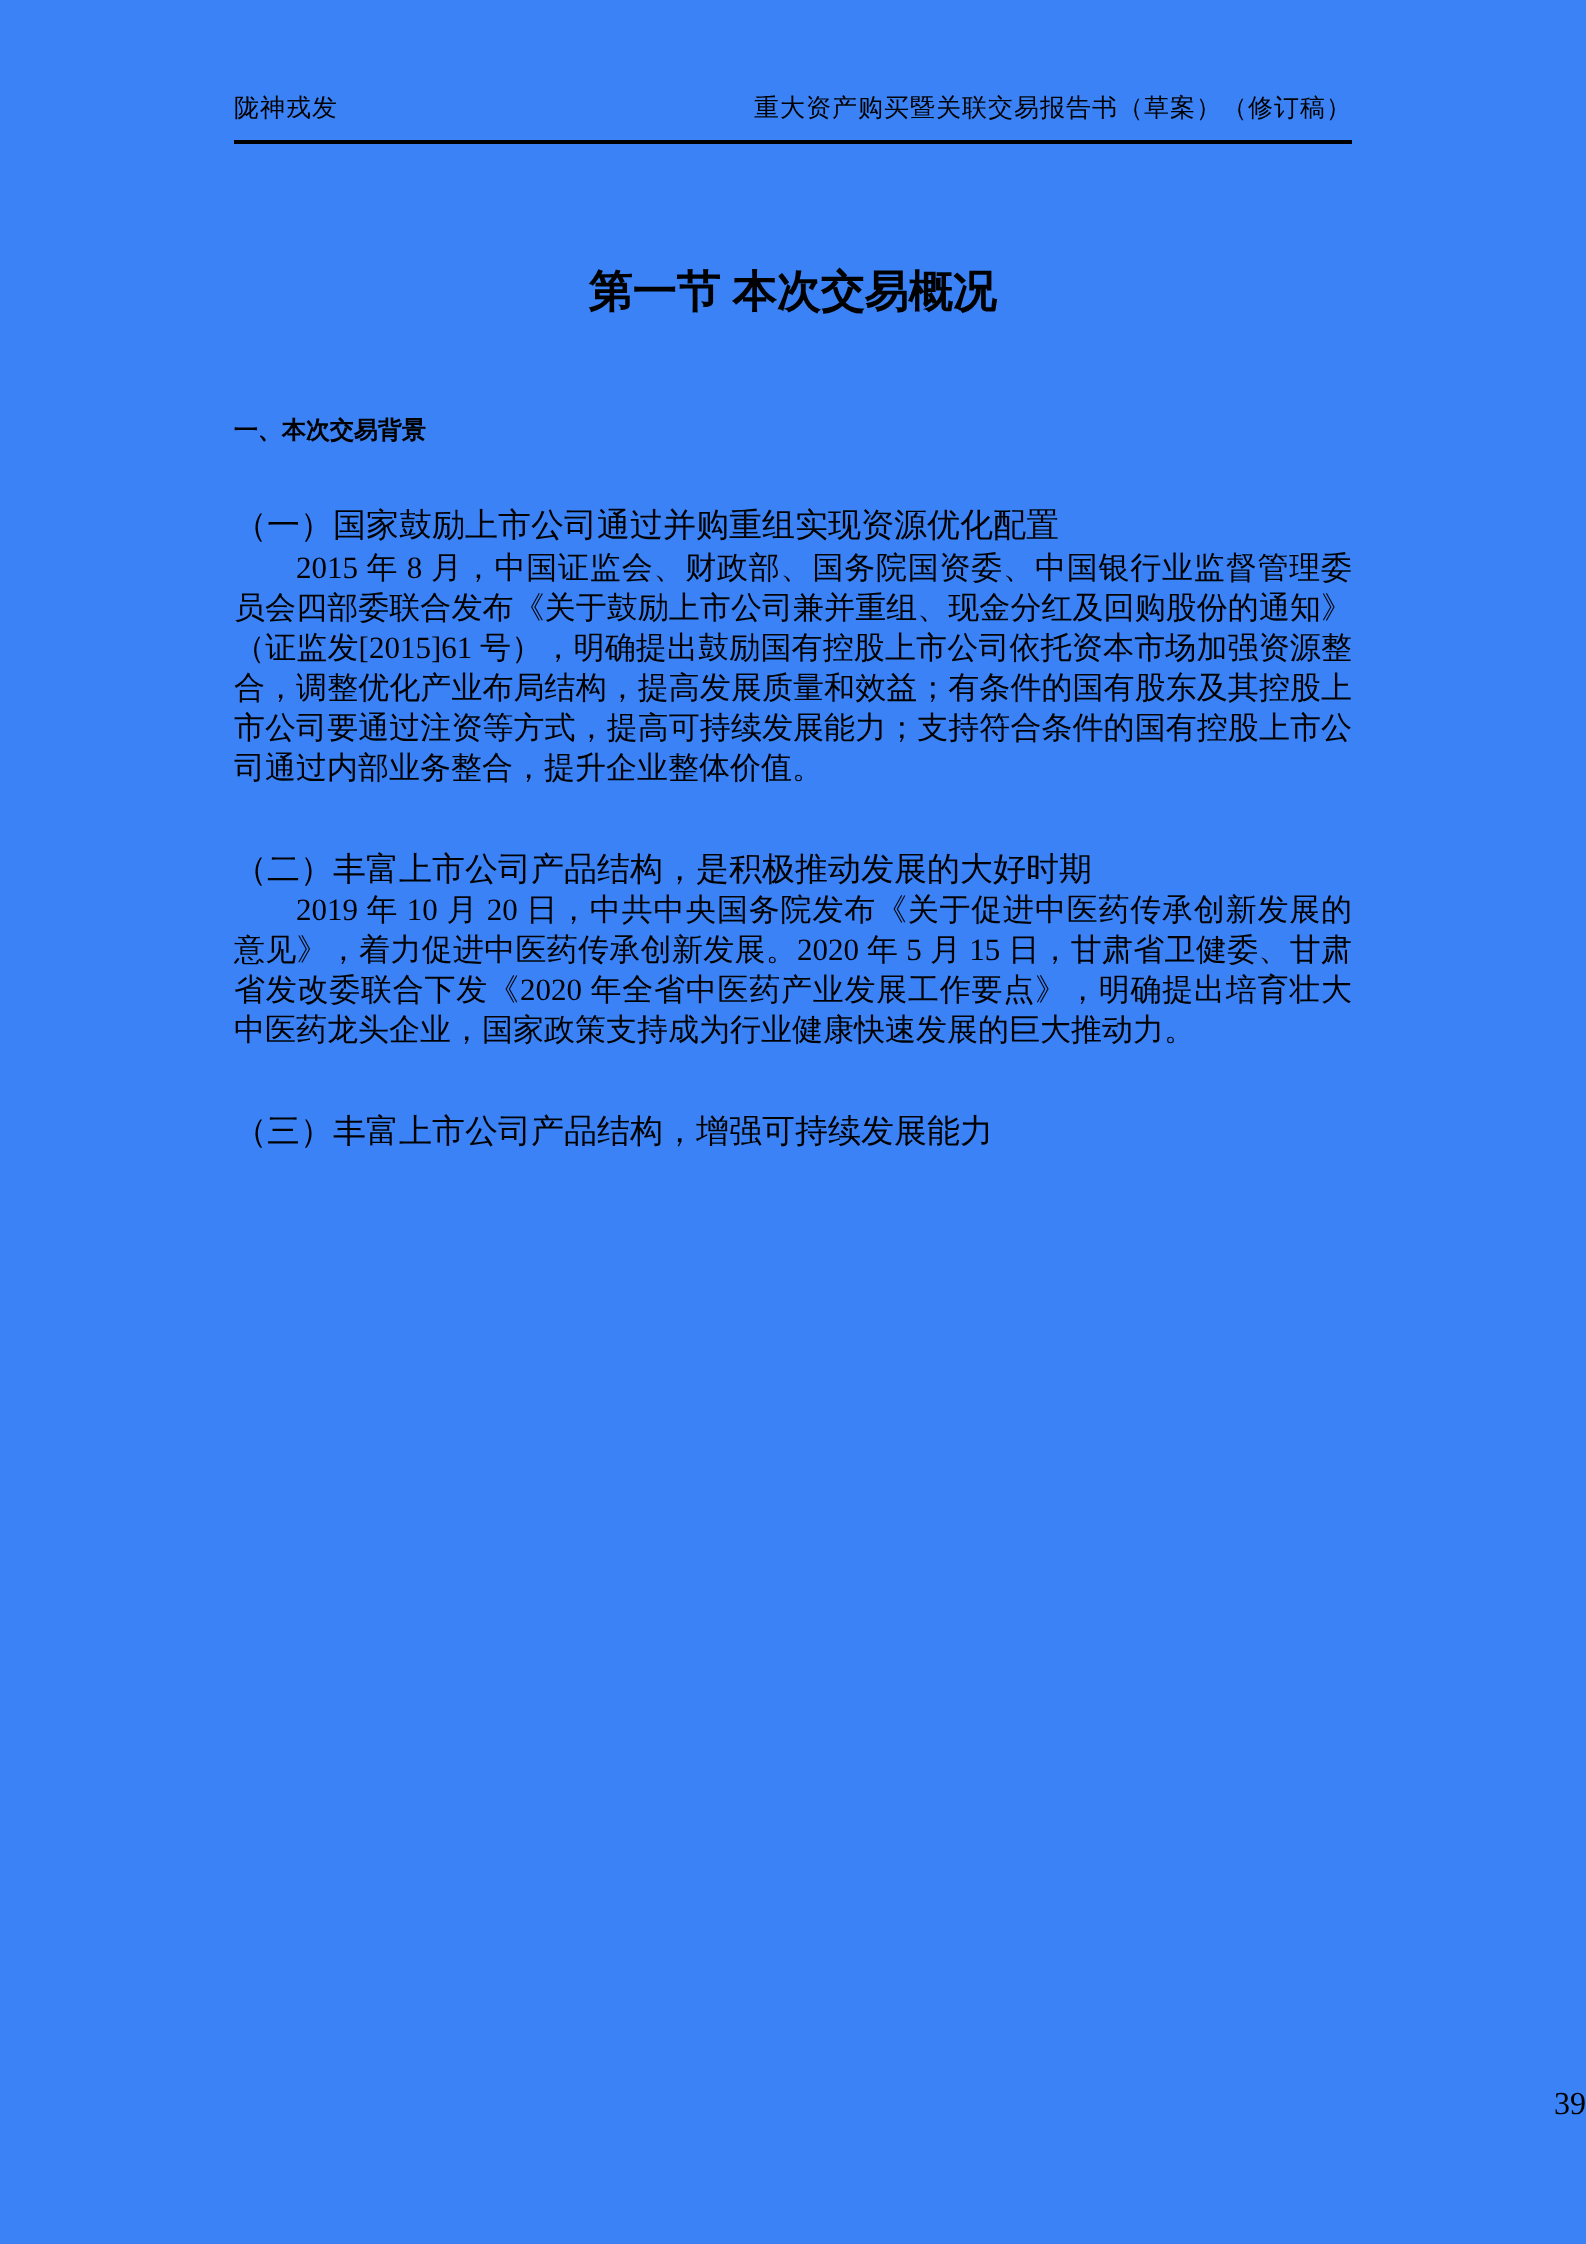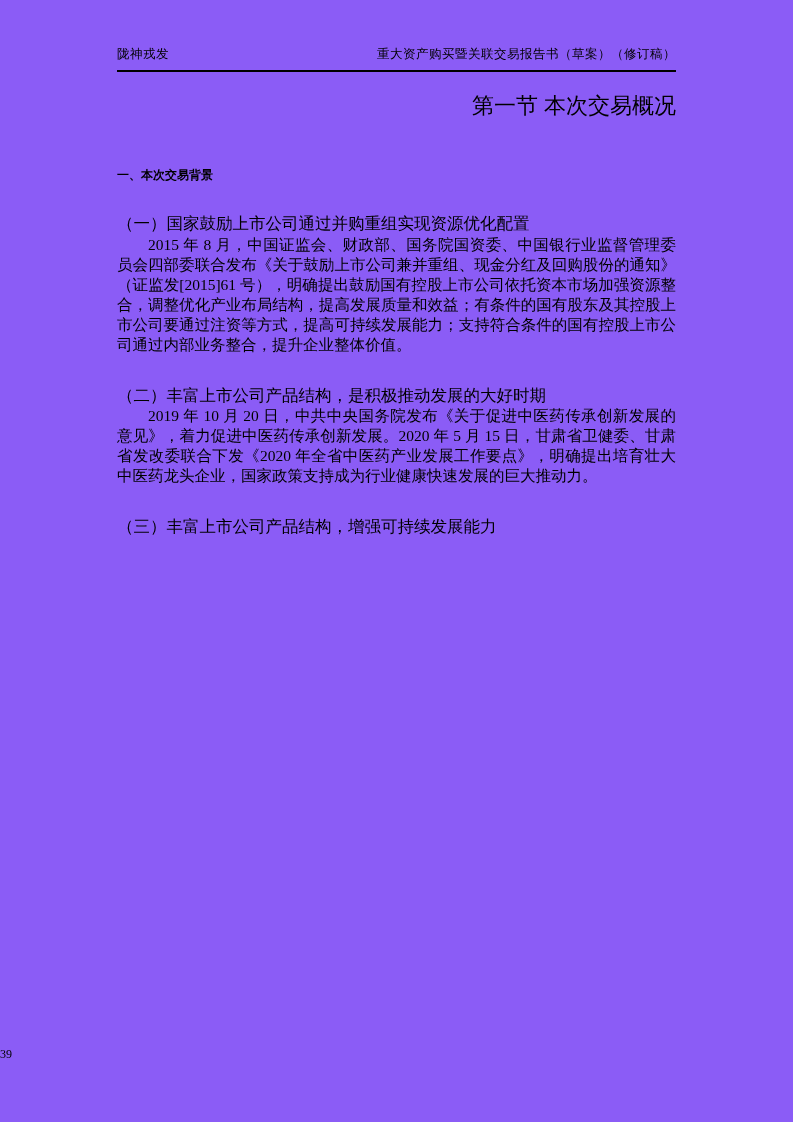--- a/index.html
+++ b/index.html
@@ -2,45 +2,45 @@
 <html><head>
 <meta charset="utf-8">
 <style>
   * { margin: 0; padding: 0; box-sizing: border-box; }
   html, body { background: #ffffff; }
   .page {
     position: relative;
     width: 793px;
     height: 1122px;
     margin: 0 auto;
-    background: #8b5cf6;
+    background: #3b82f6;
     color: #000000;
     font-family: "Liberation Serif", "DejaVu Serif", serif;
     overflow: hidden;
   }
   .content {
     padding: 0 117px;
   }
   .page-header {
     display: flex;
     justify-content: space-between;
     align-items: flex-end;
     padding: 46px 0 7px 0;
     border-bottom: 2px solid #000000;
     font-size: 12.5px;
     letter-spacing: 0.5px;
   }
   .page-header .hdr-left { white-space: nowrap; }
   .page-header .hdr-right { white-space: nowrap; margin-left: 30px; }
   .chapter-title {
-    margin-top: 20px;
-    text-align: right;
+    margin-top: 60px;
+    text-align: center;
     font-family: "Liberation Sans", "DejaVu Sans", sans-serif;
     font-size: 22px;
-    font-weight: normal;
+    font-weight: bold;
     line-height: 1.3;
   }
   .section-heading {
     margin-top: 47px;
     font-family: "Liberation Sans", "DejaVu Sans", sans-serif;
     font-size: 12px;
     font-weight: bold;
     line-height: 1.3;
   }
   .subsection-heading {
@@ -55,22 +55,22 @@
     line-height: 20px;
     text-align: justify;
     text-indent: 31px;
     word-break: break-all;
   }
   .page-footer {
     position: absolute;
     left: 0;
     right: 0;
     bottom: 60px;
-    text-align: left;
-    font-size: 12px;
+    text-align: right;
+    font-size: 16px;
   }
 </style>
 </head>
 <body>
 
 <div class="page">
   <div class="content">
 
     <div class="page-header">
       <span class="hdr-left">陇神戎发</span>

